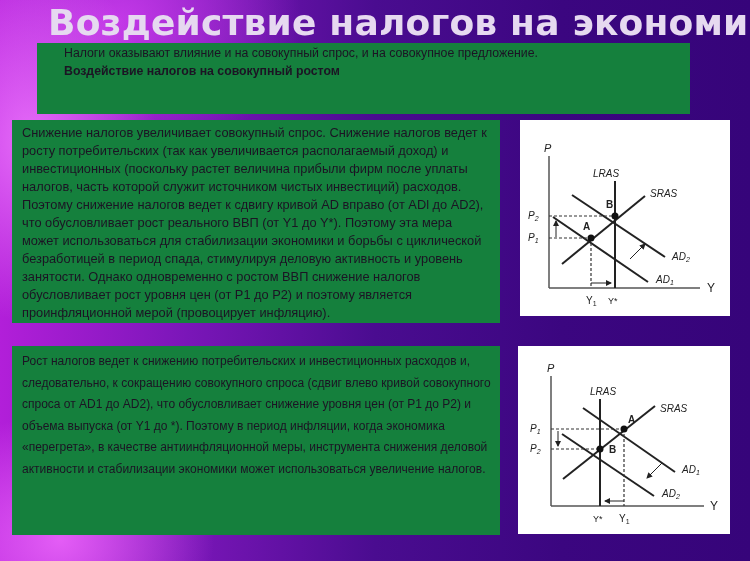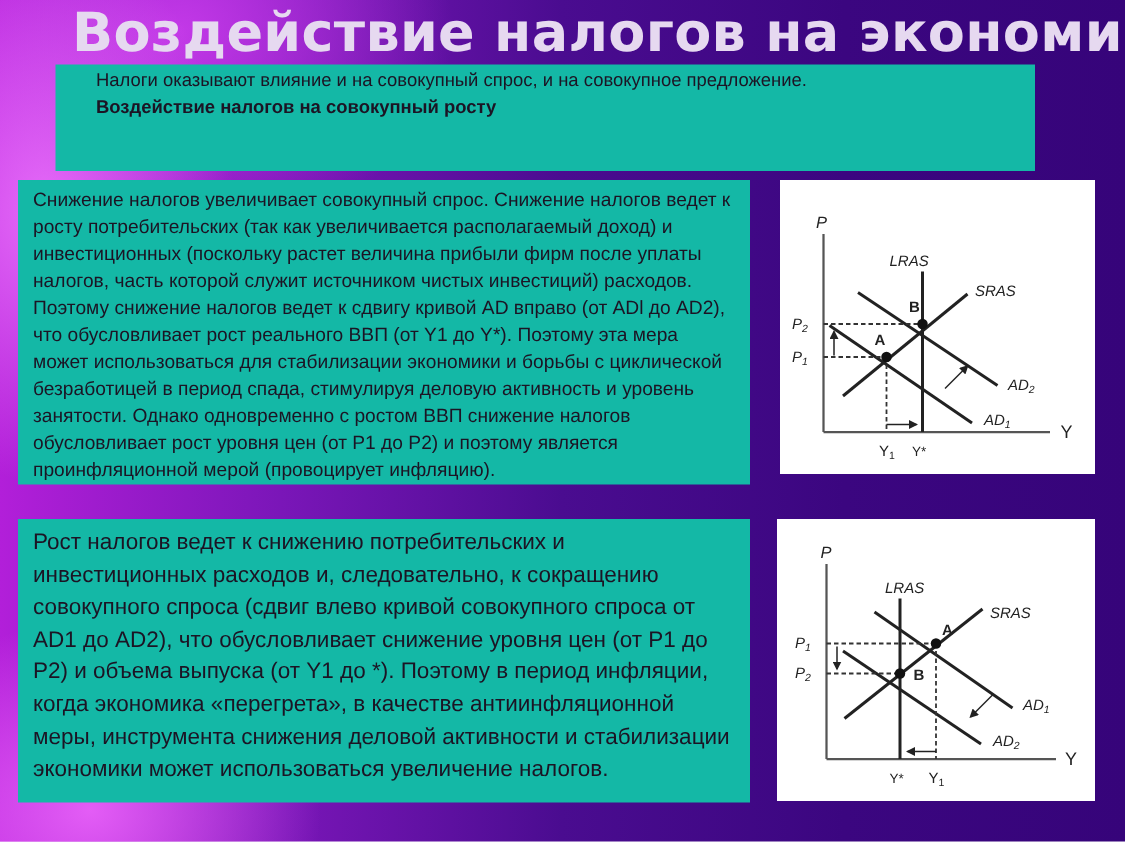--- a/index.html
+++ b/index.html
@@ -12,46 +12,46 @@
       linear-gradient(90deg, #b21fd9 0%, #7a16b8 25%, #4a0c90 50%, #3b0680 75%, #36047a 100%);
     font-family: "Liberation Sans", "DejaVu Sans", sans-serif;
   }
   .title {
     position:absolute; left:48px; top:2px; width:700px;
     font-size:36px; font-weight:bold; color:#e6d9f0; letter-spacing:0.2px;
     font-family: "DejaVu Sans", "Liberation Sans", sans-serif;
     white-space:nowrap;
   }
   .box {
-    position:absolute; background:#14b8a6; color:#1c1424;
+    position:absolute; background:#15803d; color:#1c1424;
   }
   .header-box { left:37px; top:43px; width:653px; height:71px; font-size:12.3px; line-height:16px; padding:2px 0 0 0; box-sizing:border-box; }
   .header-box p { margin:0 0 2px 27px; }
   .header-box p.indent { margin:0 0 0 27px; }
   .header-box .bold { font-weight:bold; }
   .header-box .cont { margin-left:38px; display:block; }
   .text-box { font-size:12.8px; line-height:18px; padding:4px 8px 12px 10px; box-sizing:border-box; }
   .tb1 { left:12px; top:120px; width:488px; height:203px; }
-  .tb2 { left:12px; top:346px; width:488px; height:189px; font-size:15px; line-height:21.6px; padding-top:5px; }
+  .tb2 { left:12px; top:346px; width:488px; height:189px; font-size:12px; line-height:21.6px; padding-top:5px; }
   .chart {
     position:absolute; background:#ffffff;
   }
   .ch1 { left:520px; top:120px; width:210px; height:196px; }
   .ch2 { left:518px; top:346px; width:212px; height:188px; }
   .chart svg { position:absolute; left:0; top:0; }
   .lbl { font-family:"Liberation Sans", sans-serif; font-style:italic; fill:#222; }
 </style>
 </head>
 <body>
 
 <div class="title">Воздействие налогов на экономику</div>
 
 <div class="box header-box">
   <p>Налоги оказывают влияние и на совокупный спрос, и на совокупное предложение.</p>
-  <p class="bold">Воздействие налогов на совокупный росту</p>
+  <p class="bold">Воздействие налогов на совокупный ростом</p>
 </div>
 
 <div class="box text-box tb1">Снижение налогов увеличивает совокупный спрос. Снижение налогов ведет к росту потребительских (так как увеличивается располагаемый доход) и инвестиционных (поскольку растет величина прибыли фирм после уплаты налогов, часть которой служит источником чистых инвестиций) расходов. Поэтому снижение налогов ведет к сдвигу кривой AD вправо (от ADl до AD2), что обусловливает рост реального ВВП (от Y1 до Y*). Поэтому эта мера может использоваться для стабилизации экономики и борьбы с циклической безработицей в период спада, стимулируя деловую активность и уровень занятости. Однако одновременно с ростом ВВП снижение налогов обусловливает рост уровня цен (от P1 до P2) и поэтому является проинфляционной мерой (провоцирует инфляцию).</div>
 
 <div class="box text-box tb2"> Рост налогов ведет к снижению потребительских и инвестиционных расходов и, следовательно, к сокращению совокупного спроса (сдвиг влево кривой совокупного спроса от AD1 до AD2), что обусловливает снижение уровня цен (от P1 до P2) и объема выпуска (от Y1 до *). Поэтому в период инфляции, когда экономика «перегрета», в качестве антиинфляционной меры, инструмента снижения деловой активности и стабилизации экономики может использоваться увеличение налогов.</div>
 
 <div class="chart ch1">
   <svg width="210" height="196" viewBox="0 0 210 196">
     <defs>
       <marker id="ah1" markerWidth="6" markerHeight="6" refX="5" refY="3" orient="auto">

